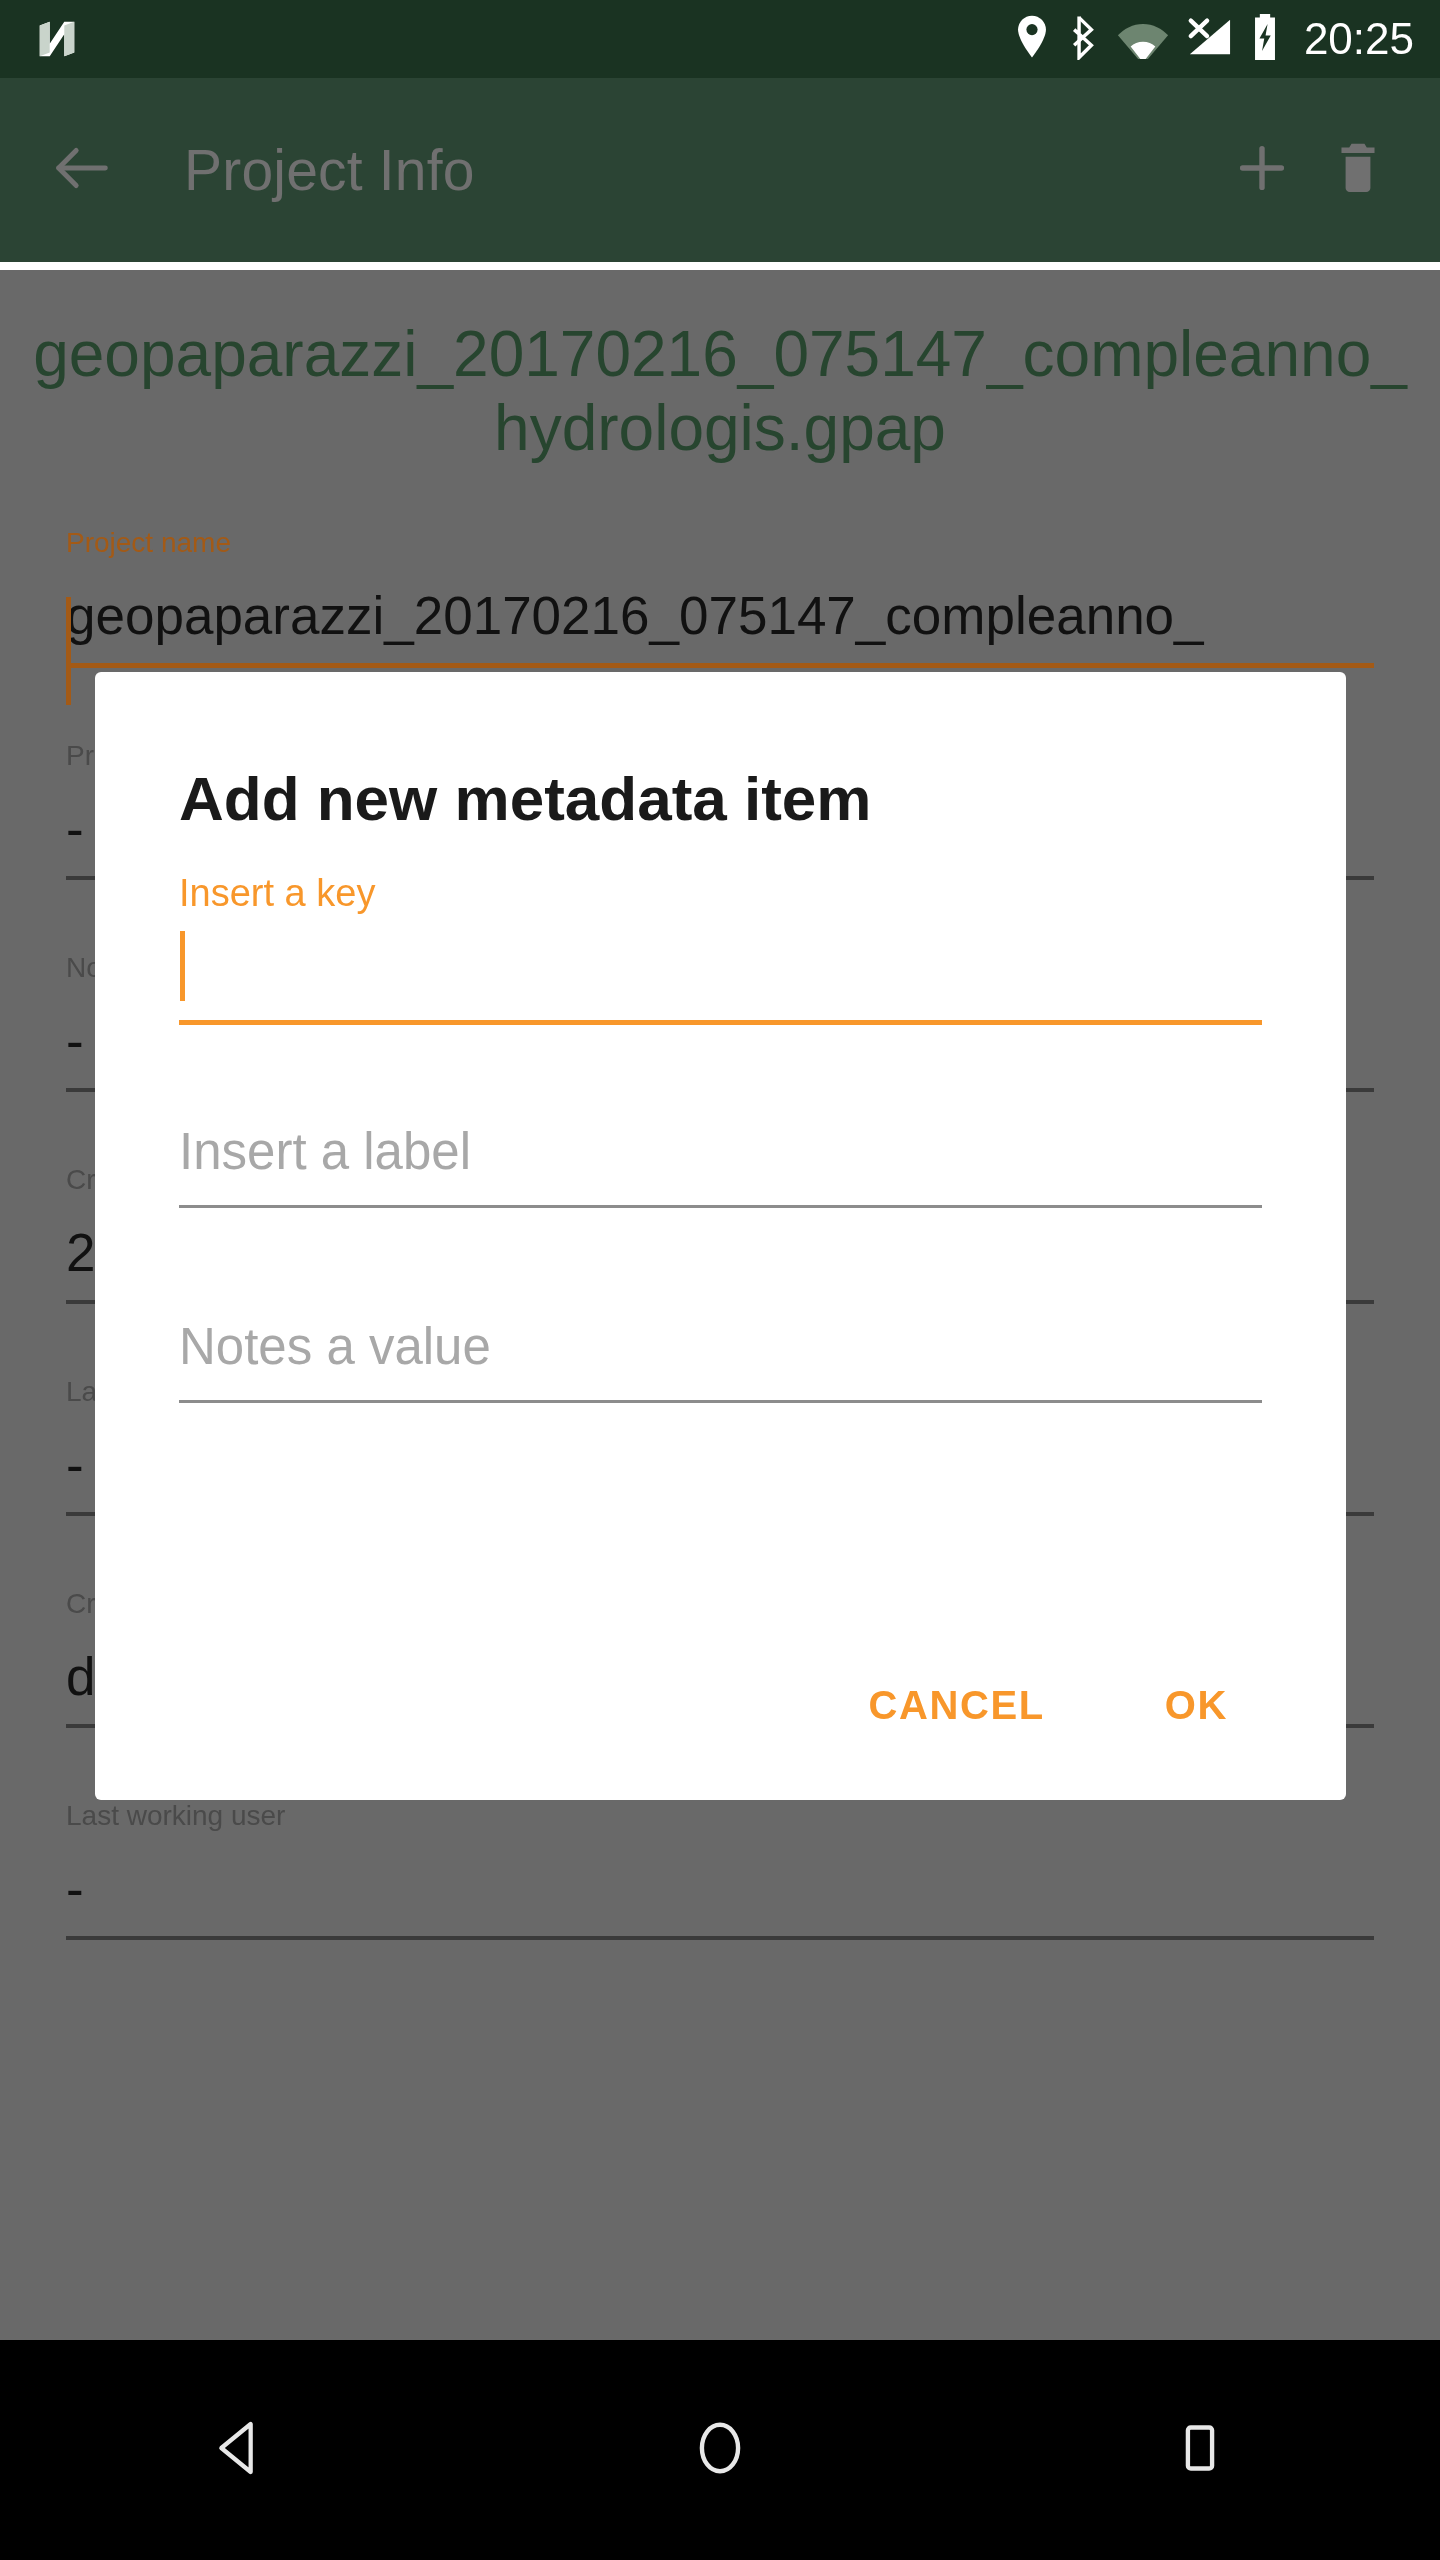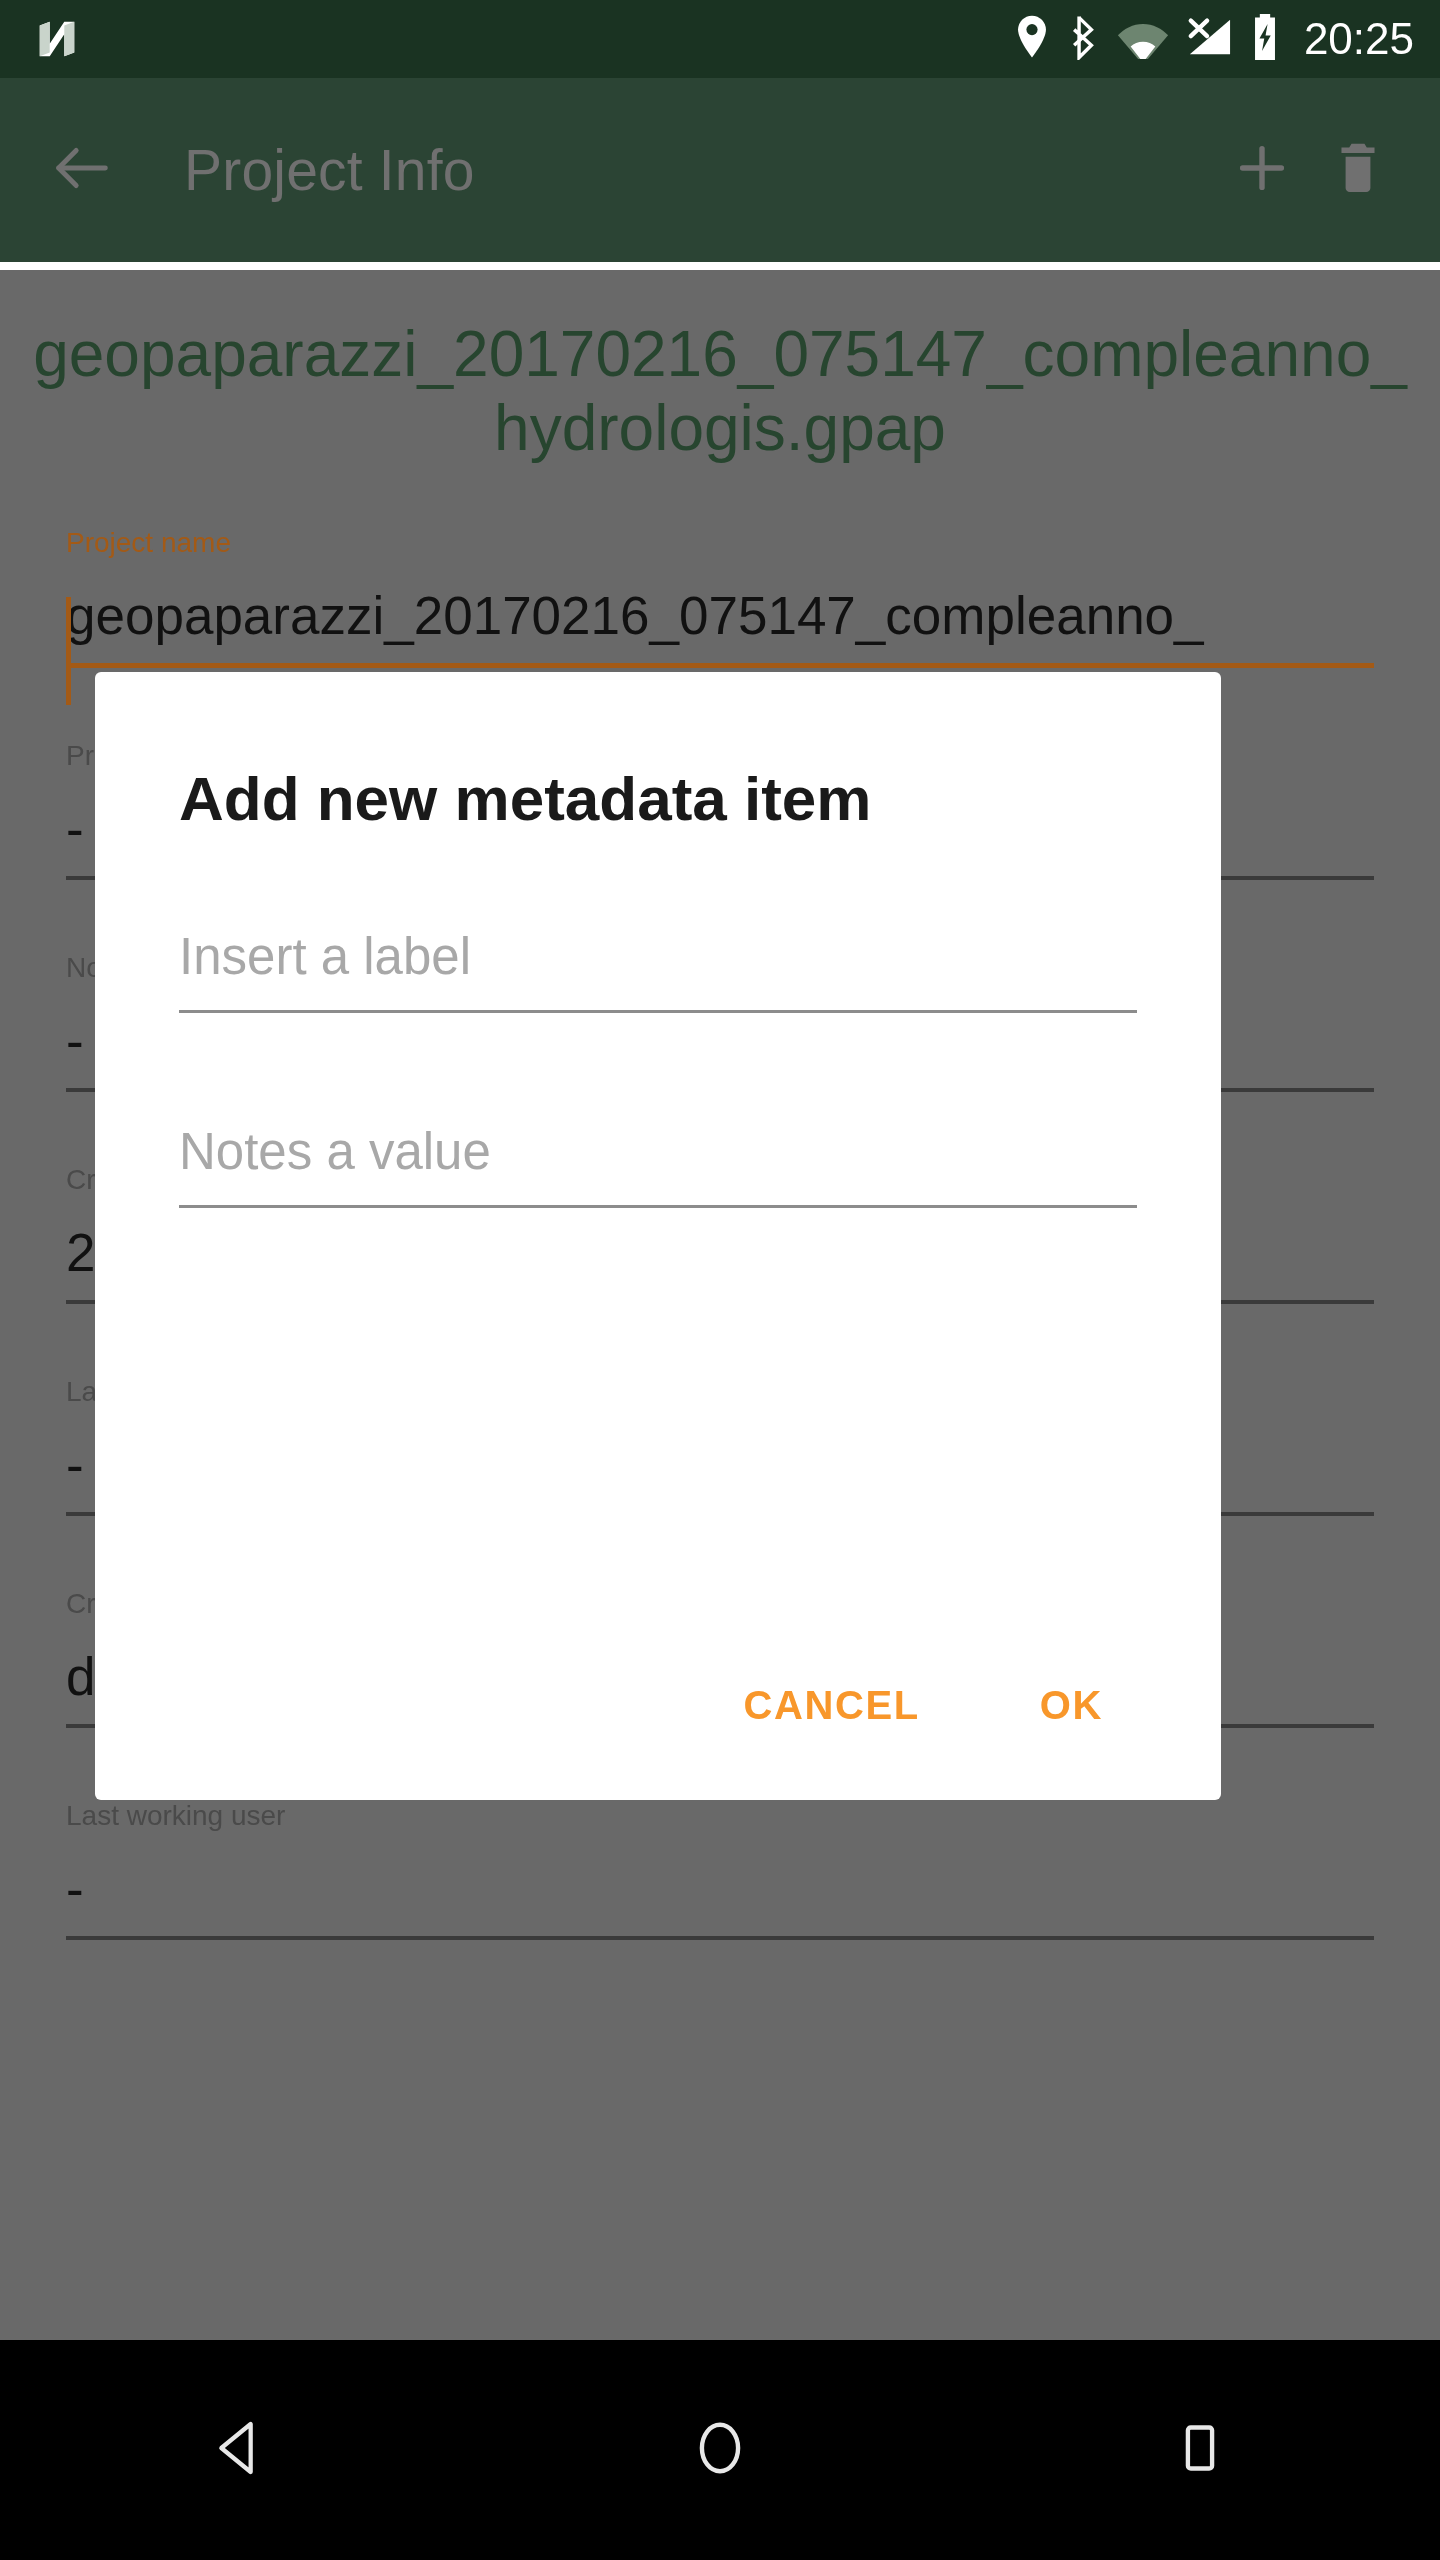--- a/index.html
+++ b/index.html
@@ -105,21 +105,21 @@
   }
   .nav-btn {
     width:200px; height:140px;
     display:flex; align-items:center; justify-content:center;
   }
 
   
   .dialog {
     position:absolute;
     left:95px; top:672px;
-    width:1126px; height:1128px;
+    width:1251px; height:1128px;
     background:#ffffff;
     border-radius:6px;
     z-index:20;
     box-shadow:0 0 0 rgba(0,0,0,0);
   }
   .dialog-title {
     font-size:62px;
     font-weight:bold;
     color:#1a1a1a;
     padding:96px 0 0 84px;
@@ -318,20 +318,28 @@
     <span class="clock">20:25</span>
   </span>
 </div>
 
 <div class="dialog">
 
   <div class="dialog-title">Add new metadata item</div>
 
   <div class="dialog-fields">
 
+    <div class="dlg-field">
+      <div class="dlg-float-label">Insert a key</div>
+      <div class="dlg-input-row">
+        <span class="caret"></span>
+
+      </div>
+      <div class="dlg-underline"></div>
+    </div>
 
     <div class="dlg-gap-a"></div>
 
     <div class="dlg-field">
       <div class="dlg-input-row">
         <span class="dlg-placeholder">Insert a label</span>
       </div>
       <div class="dlg-underline plain"></div>
     </div>
 

